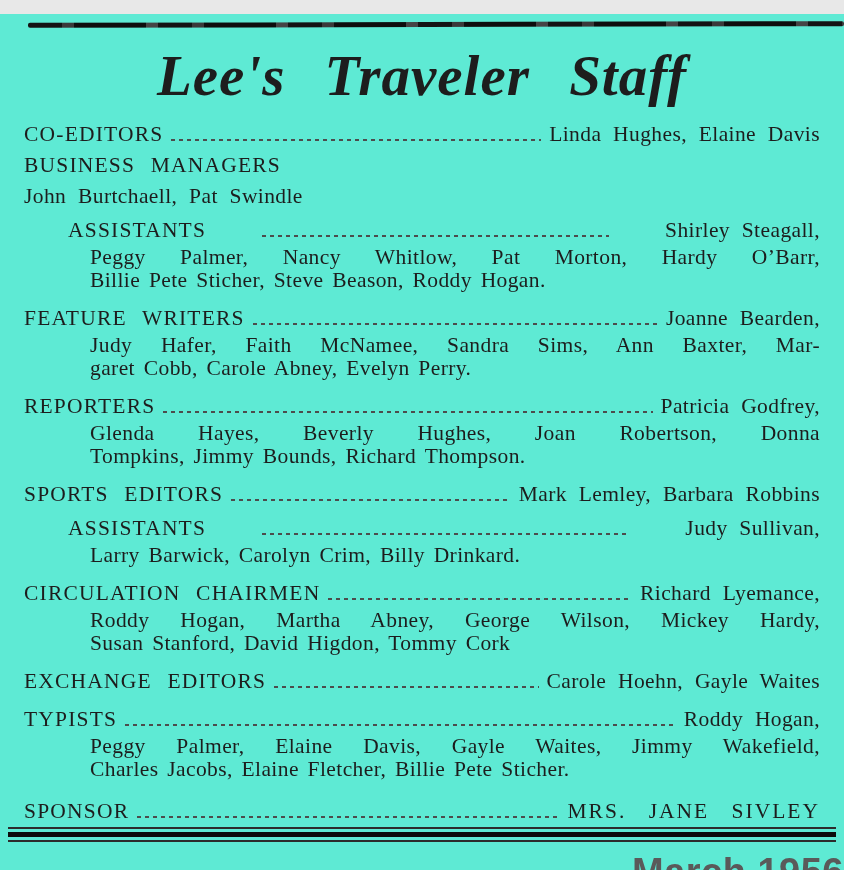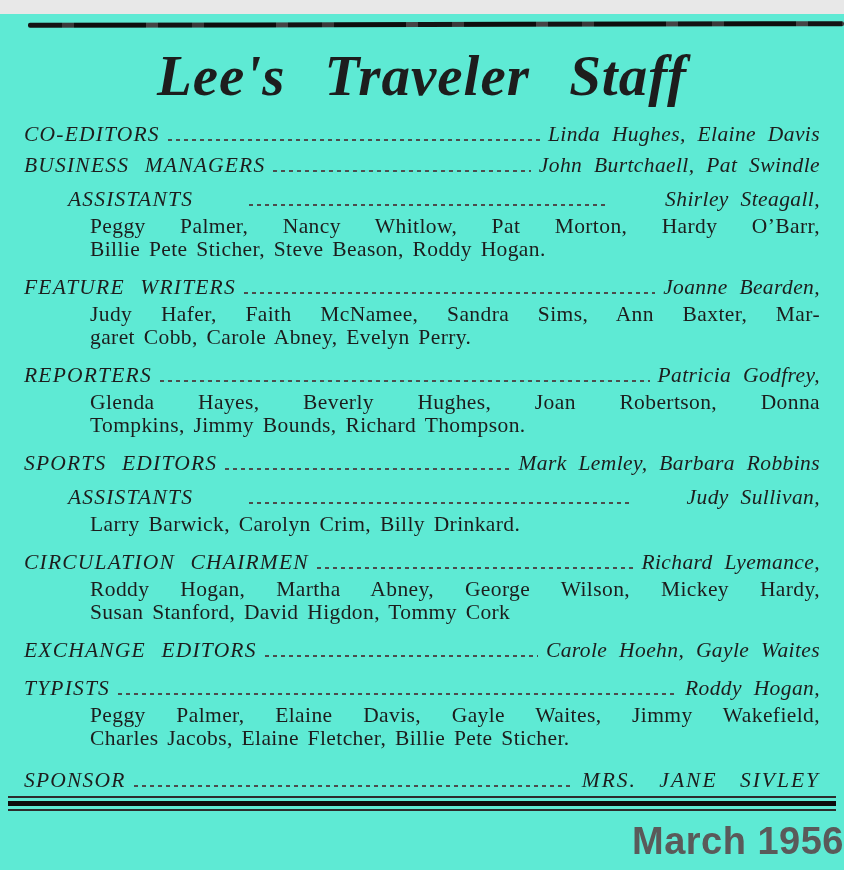--- a/index.html
+++ b/index.html
@@ -26,21 +26,21 @@
     margin:26px 0 0 0;
     text-align:center;
     font-size:57px;
     line-height:72px;
     font-weight:bold;
     font-style:italic;
     letter-spacing:1px;
     word-spacing:24px;
   }
   .staff { padding:0 24px; margin-top:10px; font-size:21.5px; }
-  .row { display:flex; line-height:24px; white-space:nowrap;font-style:italic; }
+  .row { display:flex; line-height:24px; white-space:nowrap; }
   .label { letter-spacing:1.2px; word-spacing:9px; flex:0 0 auto; }
   .leader {
     flex:1 1 auto;
     height:2px;
     align-self:flex-end;
     margin:0 8px 5px 8px;
     background:repeating-linear-gradient(90deg,#4c4c4c 0 4px, transparent 4px 8px);
   }
   .names { flex:0 0 auto; word-spacing:6px; letter-spacing:0.4px; }
   .names.wide { word-spacing:15px; letter-spacing:2px; }
@@ -48,21 +48,21 @@
     margin-left:66px;
     margin-top:4px;
     line-height:23px;
     letter-spacing:0.4px;
     word-spacing:3px;
     text-align:justify;
     text-align-last:justify;
   }
   .cont.last { text-align-last:left; margin-top:0; }
   .ind1 { margin-left:44px; }
-  .mt7  { margin-top:7px; }
+  .mt7  { margin-top:7px;flex-direction:column; }
   .mt10 { margin-top:10px;gap:48px; }
   .mt14 { margin-top:14px; }
   .mt18 { margin-top:18px; }
   .rule-group { margin:4px 8px 0 8px; }
   .rule-thin  { height:2px; background:#2c2c2c; }
   .rule-thick { height:5px; background:#0c0c0c; margin:3px 0; }
   .footer-date {
     margin-top:9px;
     text-align:right;
     font-family:"Liberation Sans", sans-serif;

